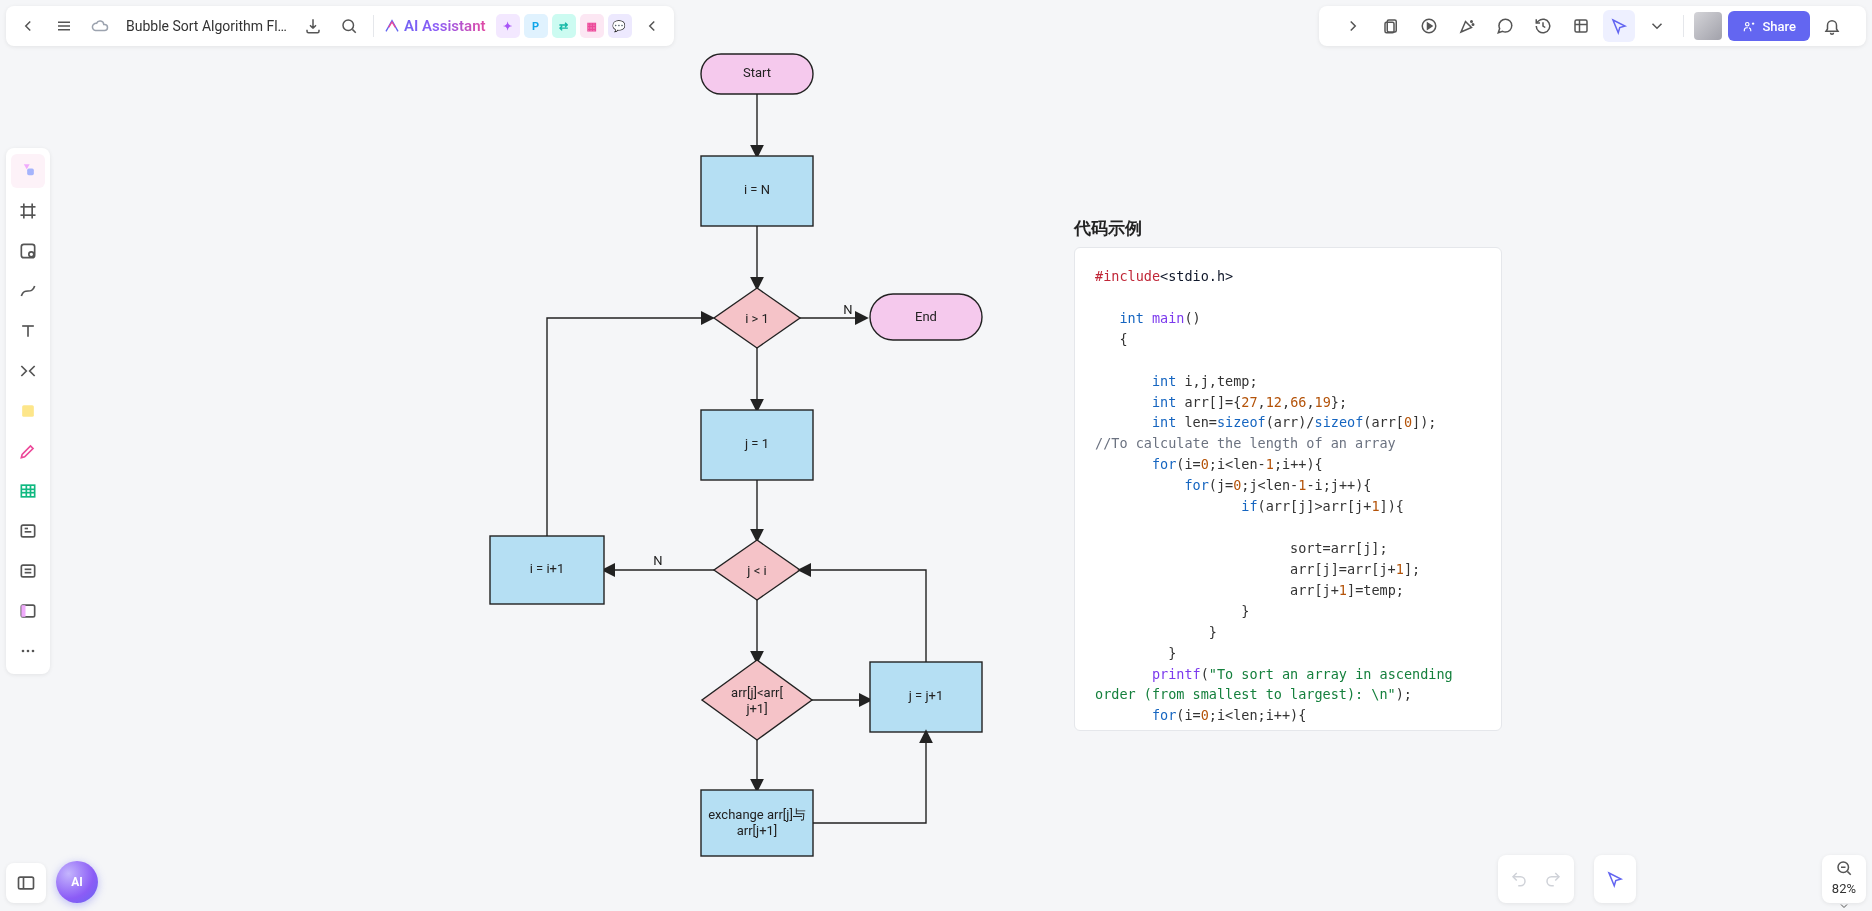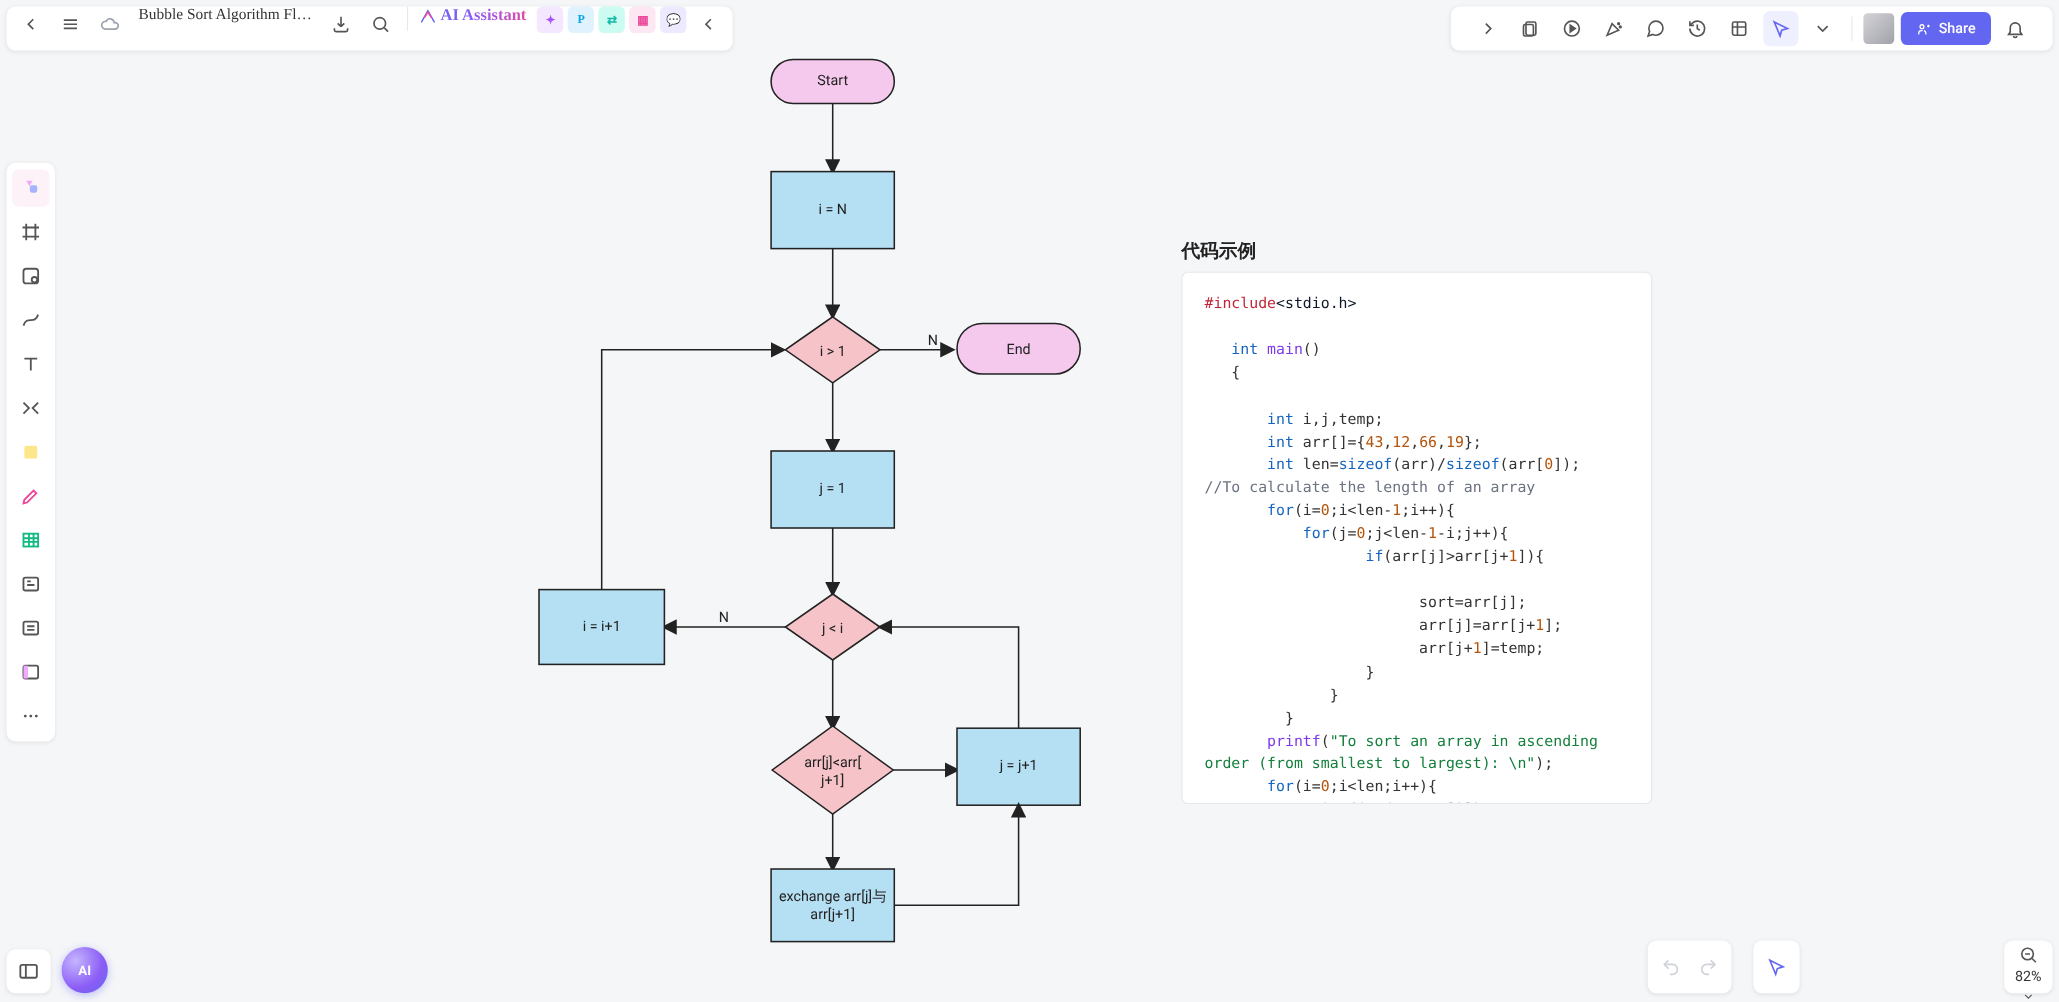--- a/index.html
+++ b/index.html
@@ -12,27 +12,26 @@
     overflow: hidden;
     position: relative;
   }
   
   .topbar {
     position: absolute;
     top: 6px;
     left: 6px;
     height: 40px;
     display: flex;
-    align-items: flex-start;
+    align-items: center;
     background: #fff;
     border-radius: 8px;
     box-shadow: 0 1px 4px rgba(0,0,0,0.08);
     padding: 0 6px;
     gap: 4px;
-    font-family: Liberation Serif, serif;
   }
   .topbar-right {
     position: absolute;
     top: 6px;
     right: 6px;
     height: 40px;
     display: flex;
     align-items: center;
     background: #fff;
     border-radius: 8px;
@@ -610,21 +609,21 @@
 </svg>
 
 <div class="code-title" style="left:1074px; top:217px;">代码示例</div>
 
 <div class="code-card" style="left:1074px; top:247px; width:386px; height:446px;"><span class="c-red">#include</span><span class="c-teal">&lt;stdio.h&gt;</span>
 
    <span class="c-blue">int</span><span class="c-purple"> main</span><span>()</span>
    <span>{</span>
 
        <span class="c-blue">int</span><span> i,j,temp;</span>
-       <span class="c-blue">int</span><span> arr[]={</span><span class="c-orange">43</span><span>,</span><span class="c-orange">12</span><span>,</span><span class="c-orange">66</span><span>,</span><span class="c-orange">19</span><span>};</span>
+       <span class="c-blue">int</span><span> arr[]={</span><span class="c-orange">27</span><span>,</span><span class="c-orange">12</span><span>,</span><span class="c-orange">66</span><span>,</span><span class="c-orange">19</span><span>};</span>
        <span class="c-blue">int</span><span> len=</span><span class="c-blue">sizeof</span><span>(arr)/</span><span class="c-blue">sizeof</span><span>(arr[</span><span class="c-orange">0</span><span>]);   </span><span class="c-grey">//To calculate the length of an array</span>
        <span class="c-blue">for</span><span>(i=</span><span class="c-orange">0</span><span>;i&lt;len-</span><span class="c-orange">1</span><span>;i++){</span>
            <span class="c-blue">for</span><span>(j=</span><span class="c-orange">0</span><span>;j&lt;len-</span><span class="c-orange">1</span><span>-i;j++){</span>
                   <span class="c-blue">if</span><span>(arr[j]&gt;arr[j+</span><span class="c-orange">1</span><span>]){</span>
 
                         <span>sort=arr[j];</span>
                         <span>arr[j]=arr[j+</span><span class="c-orange">1</span><span>];</span>
                         <span>arr[j+</span><span class="c-orange">1</span><span>]=temp;</span>
                   <span>}</span>
               <span>}</span>

